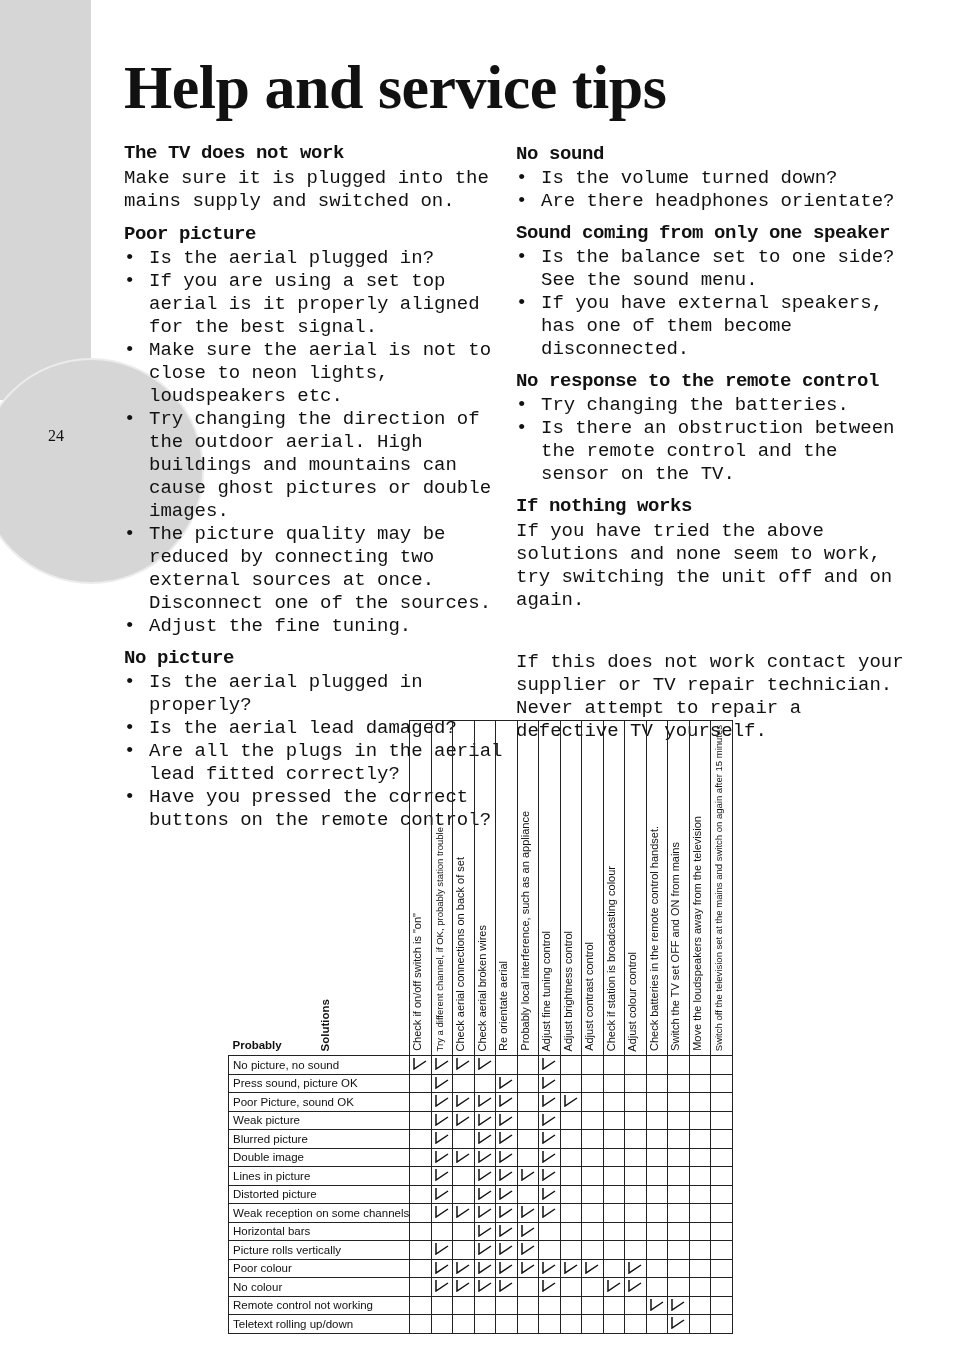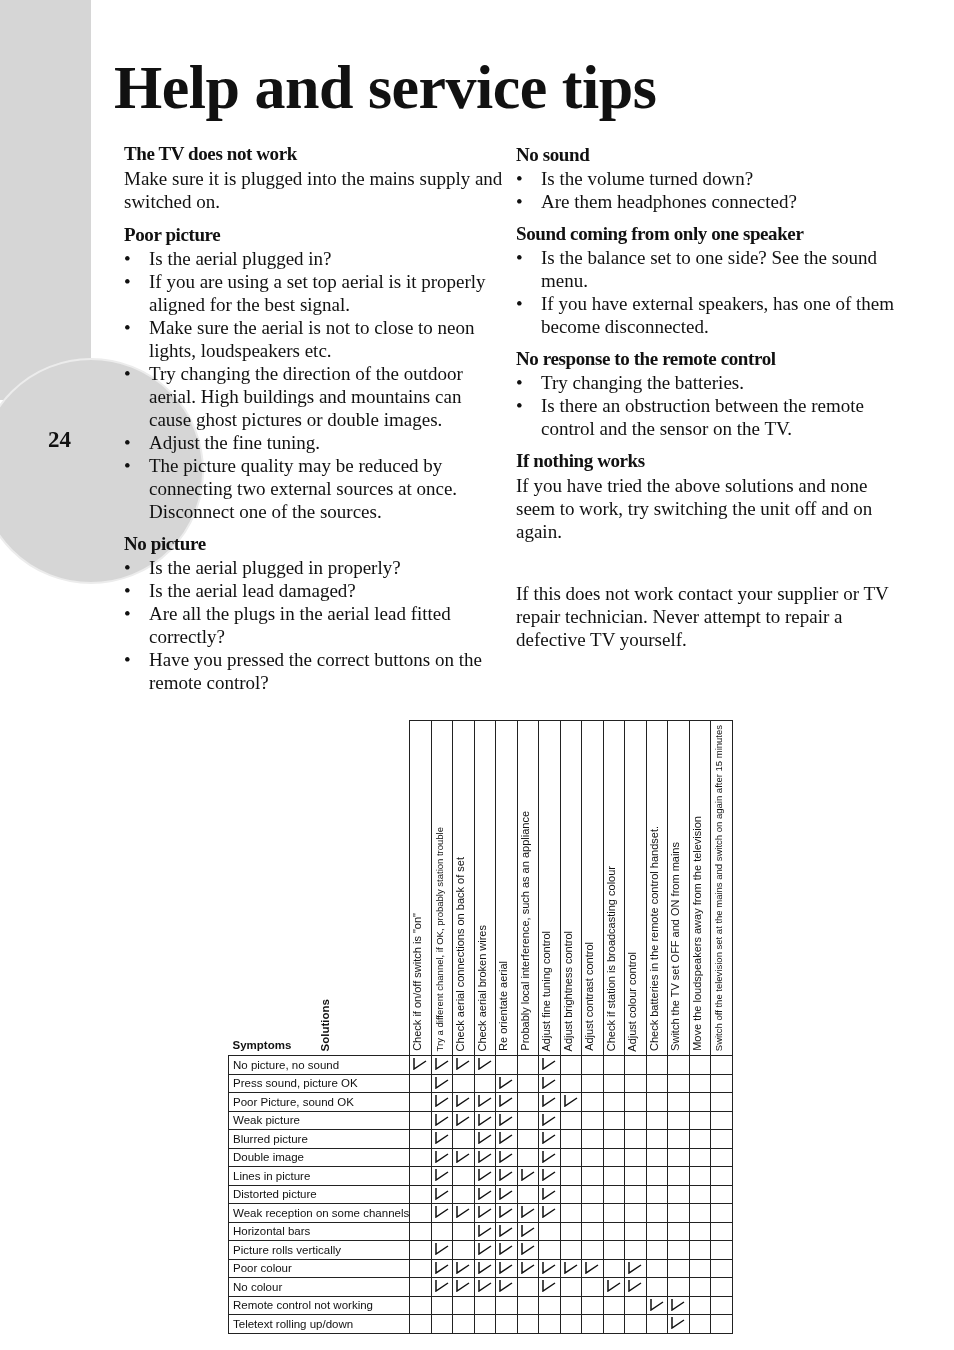--- a/index.html
+++ b/index.html
@@ -1,23 +1,23 @@
 <!DOCTYPE html>
 <html><head>
 <meta charset="utf-8">
 <style>
   html, body { margin:0; padding:0; }
   body { width:954px; height:1350px; position:relative; background:#fff; overflow:hidden;
          font-family:"Liberation Serif", serif; color:#111; }
   .strip { position:absolute; left:0; top:0; width:91px; height:400px; background:#d6d6d6; }
   .circle { position:absolute; left:-22px; top:358px; width:226px; height:226px; border-radius:50%;
             background:#d6d6d6; border:2px solid #ececec; box-sizing:border-box; }
-  .pagenum { position:absolute; left:48px; top:427px; font-weight:bold; font-size:23px; }
-  h1 { position:absolute; left:114px; top:52px; margin:0; font-size:62px; font-weight:bold; letter-spacing:-0.5px; }
-  .col { position:absolute; font-size:19px; line-height:23px; }
+  .pagenum { position:absolute; left:48px; top:427px; font-weight:normal; font-size:16px; }
+  h1 { position:absolute; left:124px; top:52px; margin:0; font-size:62px; font-weight:bold; letter-spacing:-0.5px; }
+  .col { position:absolute; font-size:19px; line-height:23px;font-family:Liberation Mono, monospace; }
   .col.left { left:124px; top:142px; width:380px; }
   .col.right { left:516px; top:143px; width:390px; }
   .col h3 { margin:0; font-size:19px; font-weight:bold; letter-spacing:-0.4px; }
   .col p { margin:2px 0 10px 0; }
   .col ul { list-style:none; margin:1px 0 9px 0; padding:0; }
   .col li { position:relative; padding-left:25px; }
   .col li::before { content:"•"; position:absolute; left:0; }
   .gap { height:22px; }
   table.grid { position:absolute; left:228px; top:720px; border-collapse:collapse;
                font-family:"Liberation Sans", sans-serif; font-size:11.5px; }
@@ -42,36 +42,36 @@
 
 <div class="col left" id="leftcol">
     <h3>The TV does not work</h3>
     <p>Make sure it is plugged into the mains supply and switched on.</p>
     <h3>Poor picture</h3>
     <ul>
       <li>Is the aerial plugged in?</li>
       <li>If you are using a set top aerial is it properly aligned for the best signal.</li>
       <li>Make sure the aerial is not to close to neon lights, loudspeakers etc.</li>
       <li>Try changing the direction of the outdoor aerial.  High buildings and mountains can cause ghost pictures or double images.</li>
+      <li>The picture quality may be reduced by connecting two external sources at once.  Disconnect one of the sources.</li>
       <li>Adjust the fine tuning.</li>
-      <li>The picture quality may be reduced by connecting two external sources at once.  Disconnect one of the sources.</li>
     </ul>
     <h3>No picture</h3>
     <ul>
       <li>Is the aerial plugged in properly?</li>
       <li>Is the aerial lead damaged?</li>
       <li>Are all the plugs in the aerial lead fitted correctly?</li>
       <li>Have you pressed the correct buttons on the remote control?</li>
     </ul>
   </div>
 <div class="col right" id="rightcol">
     <h3>No sound</h3>
     <ul>
       <li>Is the volume turned down?</li>
-      <li>Are them headphones connected?</li>
+      <li>Are there headphones orientate?</li>
     </ul>
     <h3>Sound coming from only one speaker</h3>
     <ul>
       <li>Is the balance set to one side?  See the sound menu.</li>
       <li>If you have external speakers, has one of them become disconnected.</li>
     </ul>
     <h3>No response to the remote control</h3>
     <ul>
       <li>Try changing the batteries.</li>
       <li>Is there an obstruction between the remote control and the sensor on the TV.</li>
@@ -79,21 +79,21 @@
     <h3>If nothing works</h3>
     <p>If you have tried the above solutions and none seem to work, try switching the unit off and on again.</p>
     <div class="gap"></div>
     <p style="margin-top: 7px;">If this does not work contact your supplier or TV repair technician.  Never attempt to  repair a defective TV yourself.</p>
   </div>
 
 <table class="grid" id="grid">
   <thead>
       <tr id="headrow">
     <th class="corner">
-      <span class="symhead">Symptoms</span>
+      <span class="symhead">Probably</span>
     </th>
     <th class="solhead">
       <div class="vtext" style="font-weight:bold;font-size:11.5px">Solutions</div>
     </th>
   <th>
           <div class="vtext">Check if on/off switch is "on"</div>
         </th>
         <th>
           <div class="vtext small">Try a different channel, if OK, probably station trouble</div>
         </th>

